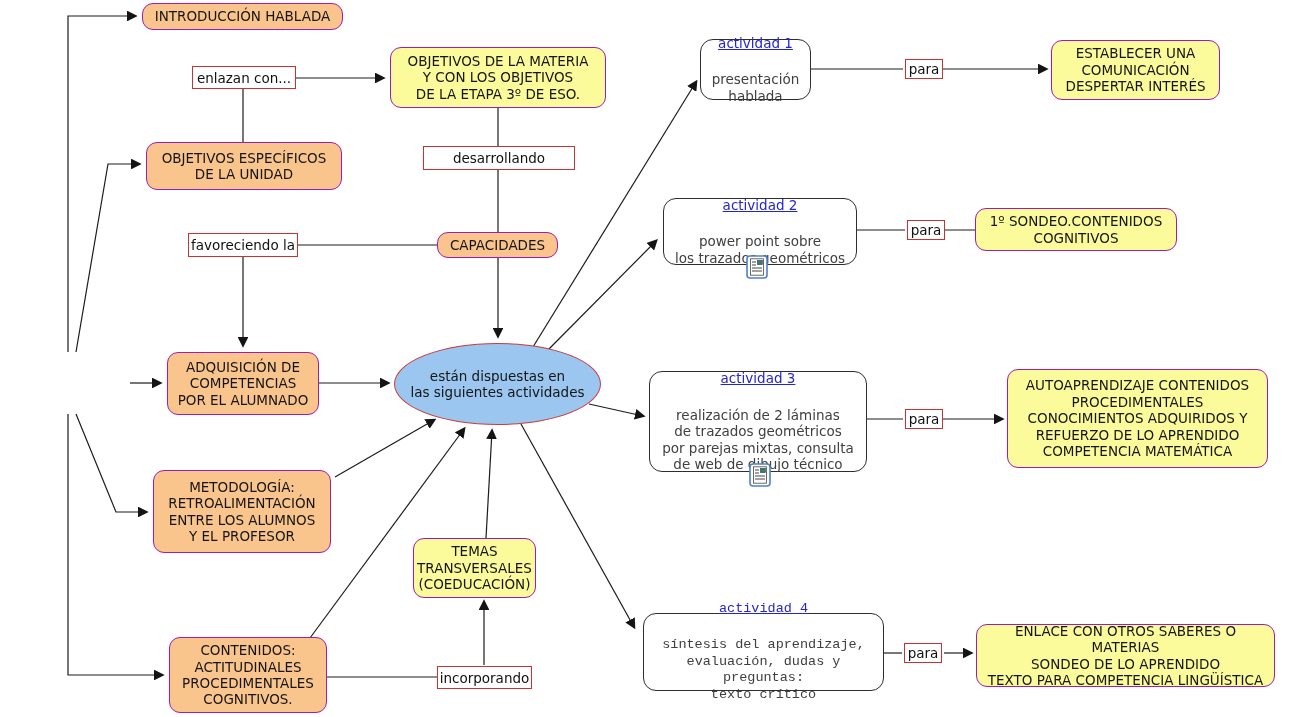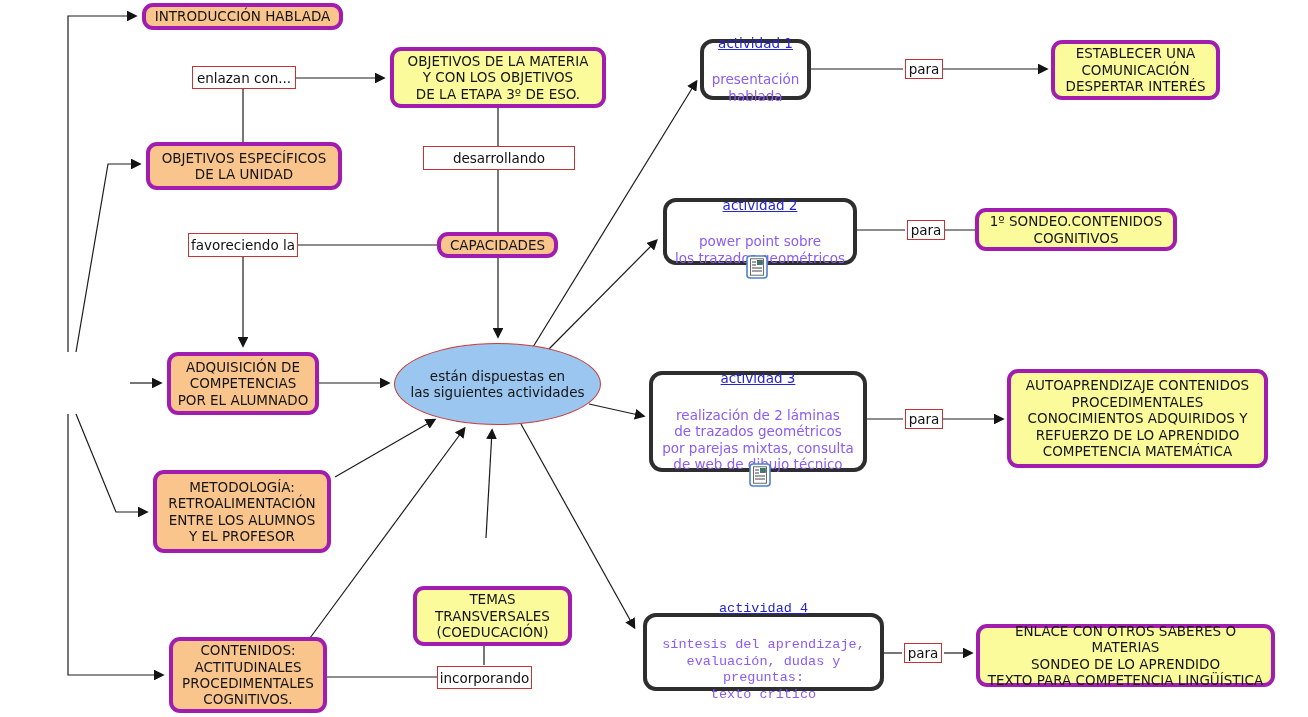--- a/index.html
+++ b/index.html
@@ -5,34 +5,34 @@
   html,body{margin:0;padding:0;background:#fff;}
   body{font-family:"DejaVu Sans","Liberation Sans",sans-serif;}
   #canvas{position:relative;width:1308px;height:717px;background:#ffffff;overflow:hidden;}
   svg.wires{position:absolute;left:0;top:0;width:1308px;height:717px;}
   .node{
     position:absolute;box-sizing:border-box;
     display:flex;align-items:center;justify-content:center;
     text-align:center;white-space:pre-line;
     font-size:13.5px;line-height:1.22;color:#151515;
   }
-  .concept{border:4px solid #a21caf;border-radius:11px;padding:2px 6px;}
+  .concept{border:1px solid #a21caf;border-radius:11px;padding:2px 6px;}
   .orange{background:#FAC58C;}
   .yellow{background:#FBFB9B;}
   .green{background:#CBF6CB;}
   .whitebox{background:#ffffff;border-color:#2e2e2e;border-radius:13px;}
   .ellipse{background:#9AC6F0;border:1.5px solid #CE3B3B;border-radius:50%;}
   .linklabel{
     position:absolute;box-sizing:border-box;background:#ffffff;
     border:1px solid #C43434;display:flex;align-items:center;justify-content:center;
     font-size:13.5px;white-space:nowrap;color:#111;
   }
   .act-inner{display:block;}
   .actlink{color:#2525CF;text-decoration:underline;cursor:pointer;}
-  .act-desc{color:#8b5cf6;margin-top:20px;}
+  .act-desc{color:#404040;margin-top:20px;}
   .res-icon{position:absolute;width:22px;height:24px;}
 </style>
 </head>
 <body>
 
 <div id="canvas">
 
   <svg class="wires">
     <defs>
       <marker id="arw" viewBox="0 0 10 10" refX="7.5" refY="5" markerWidth="9" markerHeight="9" orient="auto">
@@ -102,21 +102,21 @@
 POR EL ALUMNADO</div>
 
   <div class="node ellipse" style="left:394px;top:343px;width:207px;height:82px;">están dispuestas en
 las siguientes actividades</div>
 
   <div class="node concept orange" style="left:153px;top:470px;width:178px;height:83px;">METODOLOGÍA:
 RETROALIMENTACIÓN
 ENTRE LOS ALUMNOS
 Y EL PROFESOR</div>
 
-  <div class="node concept yellow" style="left:413px;top:538px;width:159px;height:60px;margin-top:48px;">TEMAS
+  <div class="node concept yellow" style="left:413px;top:538px;width:123px;height:60px;">TEMAS
 TRANSVERSALES
 (COEDUCACIÓN)</div>
 
   <div class="node concept orange" style="left:169px;top:637px;width:158px;height:76px;">CONTENIDOS:
 ACTITUDINALES
 PROCEDIMENTALES
 COGNITIVOS.</div>
 
   <div class="linklabel" style="left:437px;top:666px;width:95px;height:23px;">incorporando</div>
 

